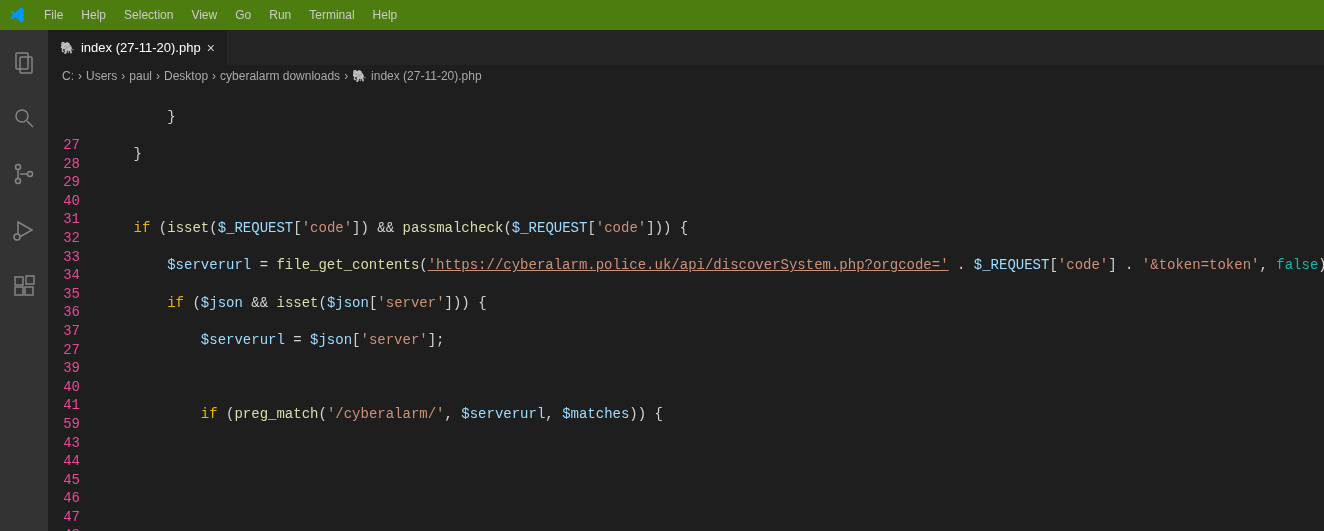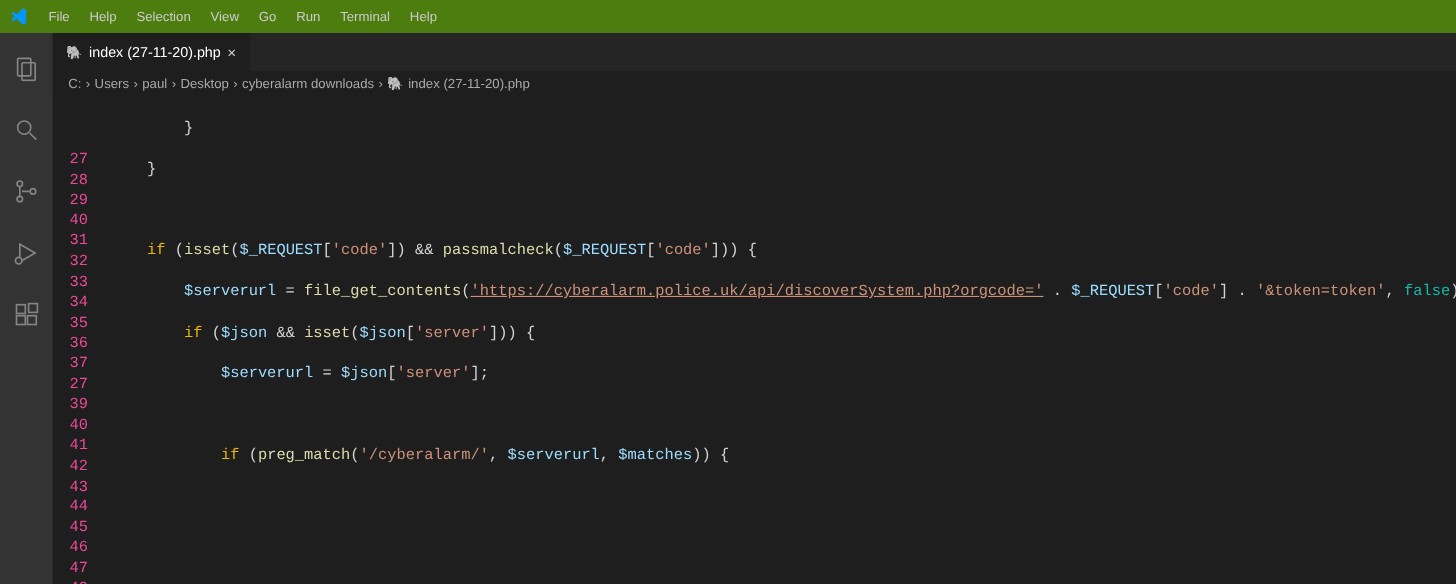--- a/index.html
+++ b/index.html
@@ -223,21 +223,21 @@
           <div>32</div>
           <div>33</div>
           <div>34</div>
           <div>35</div>
           <div>36</div>
           <div>37</div>
           <div>27</div>
           <div>39</div>
           <div>40</div>
           <div>41</div>
-          <div>42</div>
+          <div>59</div>
           <div>43</div>
           <div>44</div>
           <div>45</div>
           <div>46</div>
           <div>47</div>
           <div>48</div>
           <div>49</div>
           <div>50</div>
         </div>
       <div class="lines">

